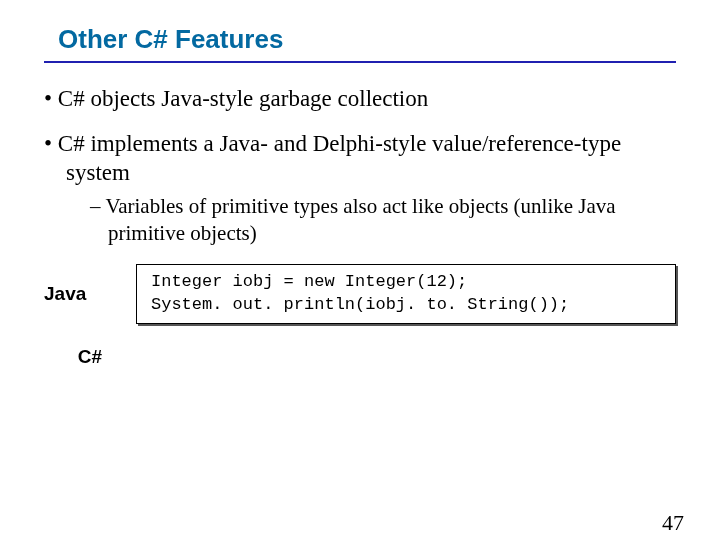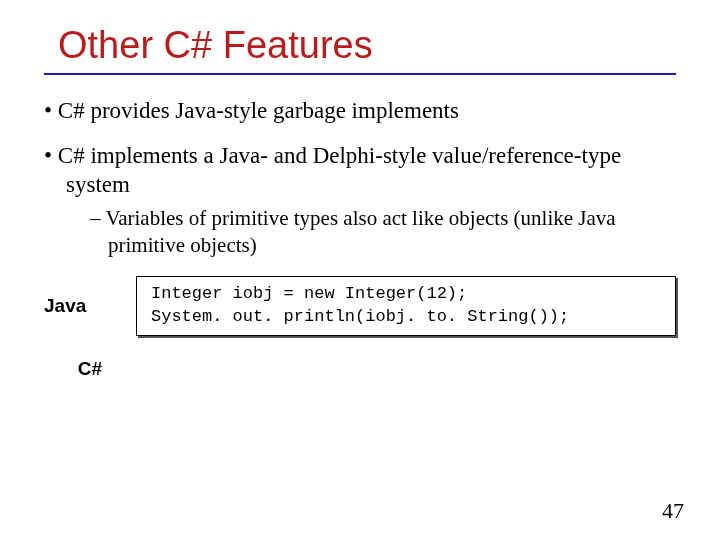--- a/index.html
+++ b/index.html
@@ -11,23 +11,23 @@
     font-family: "Times New Roman", Times, serif;
     color: #000;
     position: relative;
     box-sizing: border-box;
   }
   .slide {
     padding: 24px 44px 0 44px;
   }
   .title {
     font-family: Arial, Helvetica, sans-serif;
-    font-weight: normal;
-    font-size: 38px;
-    color: #b91c1c;
+    font-weight: bold;
+    font-size: 26px;
+    color: #0369a1;
     margin: 0 0 6px 14px;
   }
   .rule {
     border: none;
     border-top: 2.5px solid #2020b0;
     margin: 0 0 22px 0;
   }
   ul.top {
     list-style: none;
     margin: 0;
@@ -76,33 +76,33 @@
     padding: 6px 14px;
     font-family: "Courier New", Courier, monospace;
     font-weight: normal;
     font-size: 17px;
     line-height: 1.35;
     white-space: pre;
   }
   .pagenum {
     position: absolute;
     right: 36px;
-    bottom: 16px;
+    bottom: 4px;
     font-size: 22px;
   }
 </style>
 </head>
 <body>
 
 <div class="slide">
   <h1 class="title">Other C# Features</h1>
   <hr class="rule">
 
   <ul class="top">
-    <li>C# provides Java-style garbage implements</li>
+    <li>C# objects Java-style garbage collection</li>
     <li>
       <span>C# implements a Java- and Delphi-style value/reference-type system</span>
       <ul class="sub">
         <li>Variables of primitive types also act like objects (unlike Java primitive objects)</li>
       </ul>
     </li>
   </ul>
 
   <div class="codeblock-row">
     <div class="label">Java</div>

